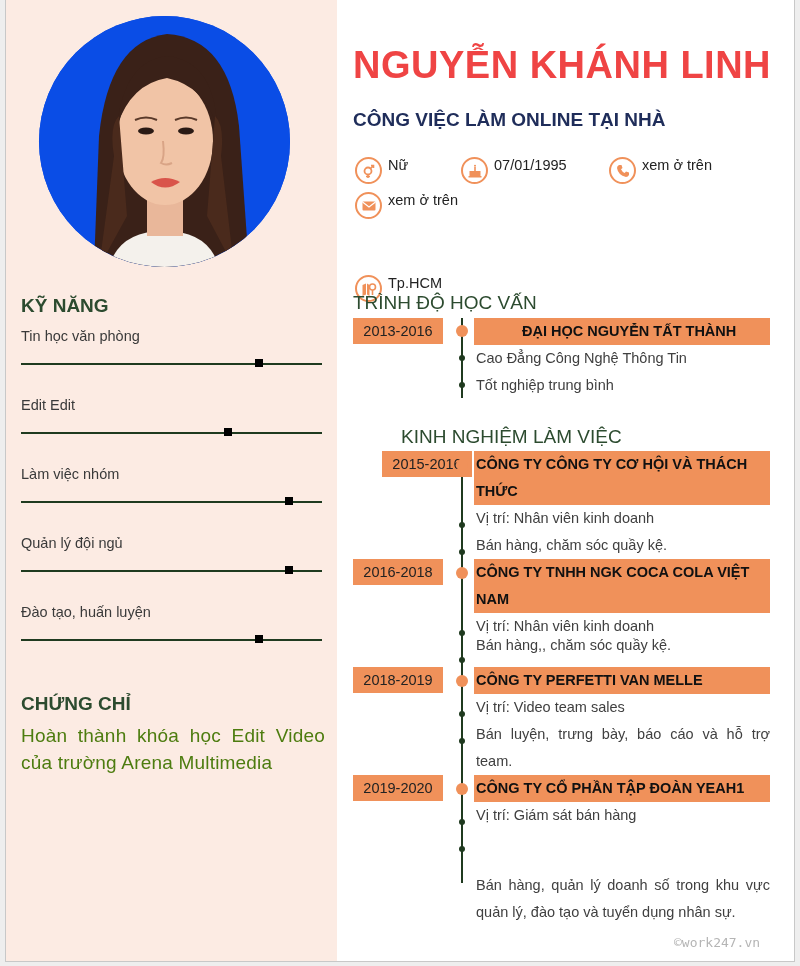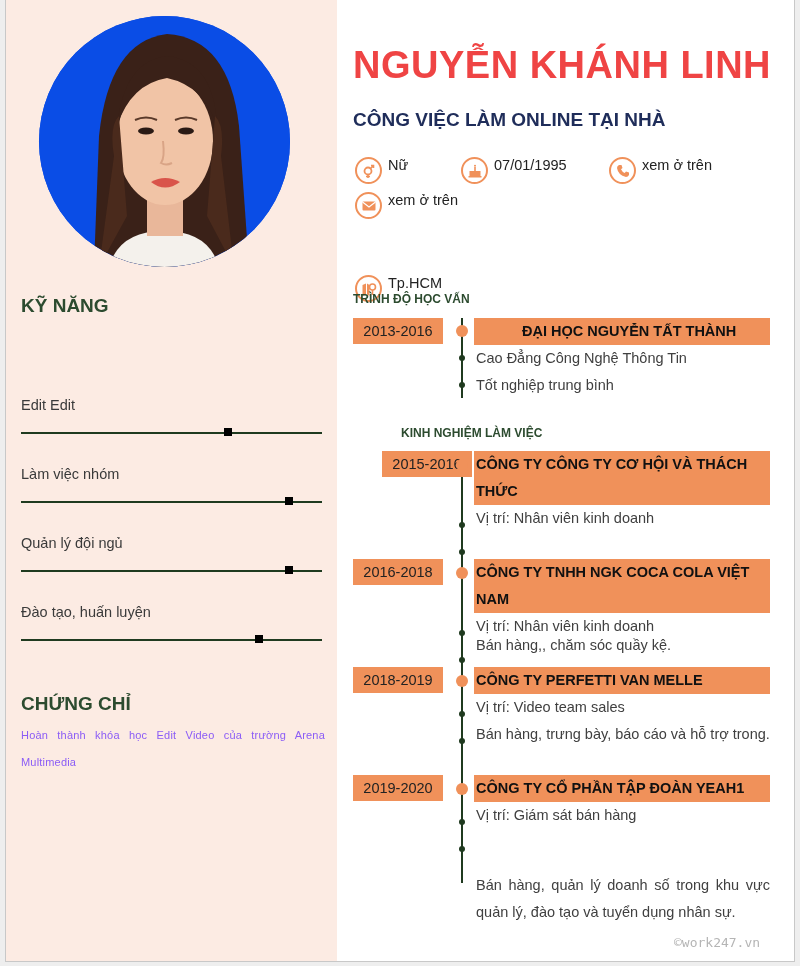--- a/index.html
+++ b/index.html
@@ -18,34 +18,34 @@
     }
     .avatar svg { width: 100%; height: 100%; display: block; }
     .sec-title-left {
       position: absolute; left: 15px; font-size: 19px; font-weight: bold; color: #2c4b2f;
     }
     .skill { position: absolute; left: 15px; width: 302px; height: 60px; }
     .skill-label { font-size: 14.5px; color: #3a3a3a; position: absolute; top: 0; left: 0; }
     .skill-bar { position: absolute; top: 35px; left: 0; width: 301px; height: 2px; background: #1f3a1f; }
     .skill-knob { position: absolute; top: 31px; width: 8px; height: 8px; background: #000; }
     .cert-text {
-      position: absolute; left: 15px; top: 722px; width: 304px; font-size: 11px; line-height: 27px; color: #8b5cf6;
+      position: absolute; left: 15px; top: 722px; width: 304px; font-size: 19px; line-height: 27px; color: #4d7c0f;
       text-align: justify; text-align-last: left; letter-spacing: 0.2px;
     }
     .name {
       position: absolute; left: 347px; top: 44px; font-size: 38px; font-weight: bold; color: #ef4444; letter-spacing: 0.5px;
     }
     .subtitle {
       position: absolute; left: 347px; top: 109px; font-size: 19px; font-weight: bold; color: #1f2d5a;
     }
     .info { position: absolute; display: flex; align-items: flex-start; font-size: 14.5px; color: #222; }
     .info .ic { width: 27px; height: 27px; border: 2px solid #f0915a; border-radius: 50%; display: flex; align-items: center; justify-content: center; margin-right: 6px; background: #fff; }
     .info .ic svg { width: 16px; height: 16px; }
     .sec-title-right {
-      position: absolute; left: 347px; font-size: 12px; font-weight: bold; color: #2c4b2f;
+      position: absolute; left: 347px; font-size: 19px; font-weight: normal; color: #2c4b2f;
     }
     .timeline-line { position: absolute; left: 455px; width: 2px; background: #1f3a1f; }
     .period {
       position: absolute; left: 347px; width: 90px; height: 26px; background: #f0915a; color: #222;
       font-size: 14.5px; display: flex; align-items: center; justify-content: center;
     }
     .org {
       position: absolute; left: 468px; width: 296px; background: #f0915a; color: #111;
       font-size: 14.5px; font-weight: bold; line-height: 27px; padding-left: 2px;
     }
@@ -88,20 +88,25 @@
         <path d="M136 104 Q147 99 158 104" stroke="#5a3a2a" stroke-width="2" fill="none"></path>
 
         <path d="M124 125 Q126 142 122 147 Q127 150 133 147" stroke="#d9a486" stroke-width="2" fill="none"></path>
 
         <path d="M112 166 Q126 158 141 166 Q126 177 112 166 Z" fill="#d9544a"></path>
       </svg>
     </div>
 
     <div class="sec-title-left" style="top:295px;">KỸ NĂNG</div>
 
+    <div class="skill" style="top:328px;">
+      <div class="skill-label">Tin học văn phòng</div>
+      <div class="skill-bar"></div>
+      <div class="skill-knob" style="left:234px;"></div>
+    </div>
     <div class="skill" style="top:397px;">
       <div class="skill-label">Edit Edit</div>
       <div class="skill-bar"></div>
       <div class="skill-knob" style="left:203px;"></div>
     </div>
     <div class="skill" style="top:466px;">
       <div class="skill-label">Làm việc nhóm</div>
       <div class="skill-bar"></div>
       <div class="skill-knob" style="left:264px;"></div>
     </div>
@@ -185,36 +190,37 @@
 
   <div class="sec-title-right" style="top:426px;margin-left:48px;">KINH NGHIỆM LÀM VIỆC</div>
   <div class="timeline-line" style="top:451px; height:432px;"></div>
 
   <div class="period" style="top:451px;margin-left:29px;">2015-2016</div>
   <div class="dot-big" style="top:459px;"></div>
   <div class="org" style="top:451px;">CÔNG TY CÔNG TY CƠ HỘI VÀ THÁCH THỨC</div>
   <div class="dot-small" style="top:522px;"></div>
   <div class="line-text" style="top:505px;">Vị trí: Nhân viên kinh doanh</div>
   <div class="dot-small" style="top:549px;"></div>
+  <div class="line-text" style="top:532px;">Bán hàng, chăm sóc quầy kệ.</div>
 
   <div class="period" style="top:559px;">2016-2018</div>
   <div class="dot-big" style="top:567px;"></div>
   <div class="org" style="top:559px;">CÔNG TY TNHH NGK COCA COLA VIỆT NAM</div>
   <div class="dot-small" style="top:630px;"></div>
   <div class="line-text" style="top:613px;">Vị trí: Nhân viên kinh doanh</div>
   <div class="dot-small" style="top:657px;"></div>
   <div class="line-text" style="top:632px;">Bán hàng,, chăm sóc quầy kệ.</div>
 
   <div class="period" style="top:667px;">2018-2019</div>
   <div class="dot-big" style="top:675px;"></div>
   <div class="org" style="top:667px;">CÔNG TY PERFETTI VAN MELLE</div>
   <div class="dot-small" style="top:711px;"></div>
   <div class="line-text" style="top:694px;">Vị trí: Video team sales</div>
   <div class="dot-small" style="top:738px;"></div>
-  <div class="line-text" style="top:721px;">Bán hàng, trưng bày, báo cáo và hỗ trợ trong.</div>
+  <div class="line-text" style="top:721px;">Bán luyện, trưng bày, báo cáo và hỗ trợ team.</div>
 
   <div class="period" style="top:775px;">2019-2020</div>
   <div class="dot-big" style="top:783px;"></div>
   <div class="org" style="top:775px;">CÔNG TY CỔ PHẦN TẬP ĐOÀN YEAH1</div>
   <div class="dot-small" style="top:819px;"></div>
   <div class="line-text" style="top:802px;">Vị trí: Giám sát bán hàng</div>
   <div class="dot-small" style="top:846px;"></div>
   <div class="line-text" style="top:872px;">Bán hàng, quản lý doanh số trong khu vực quản lý, đào tạo và tuyển dụng nhân sự.</div>
 
   <div class="watermark">©work247.vn</div>

